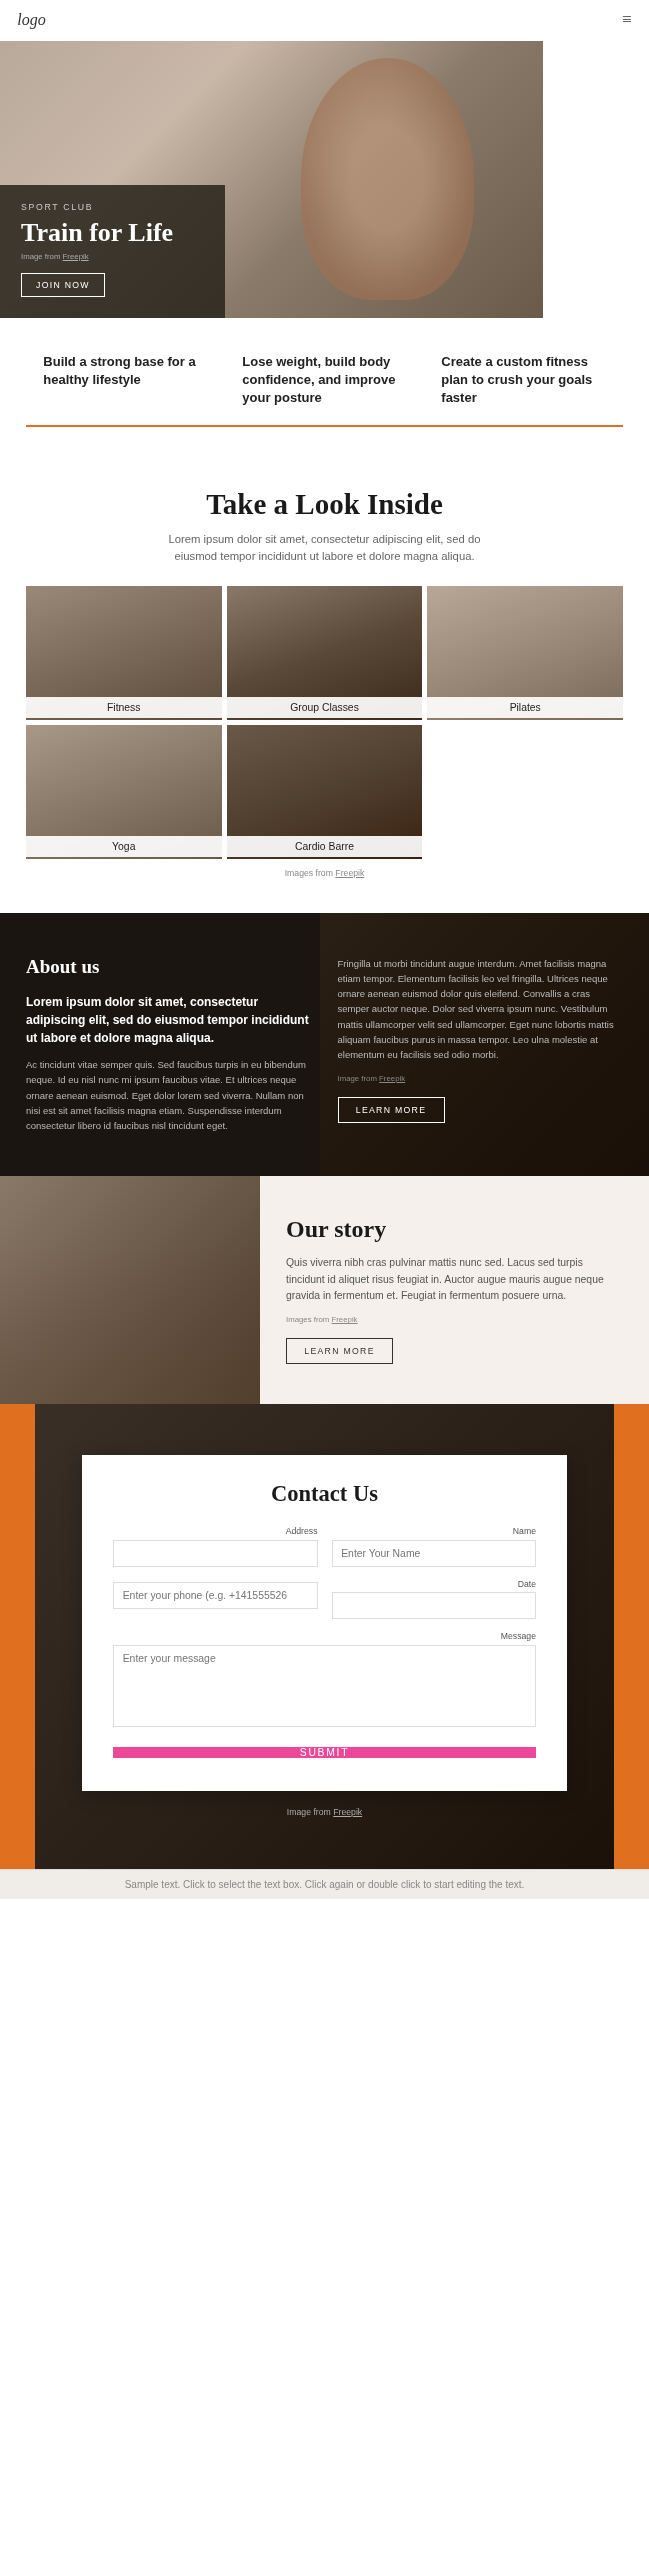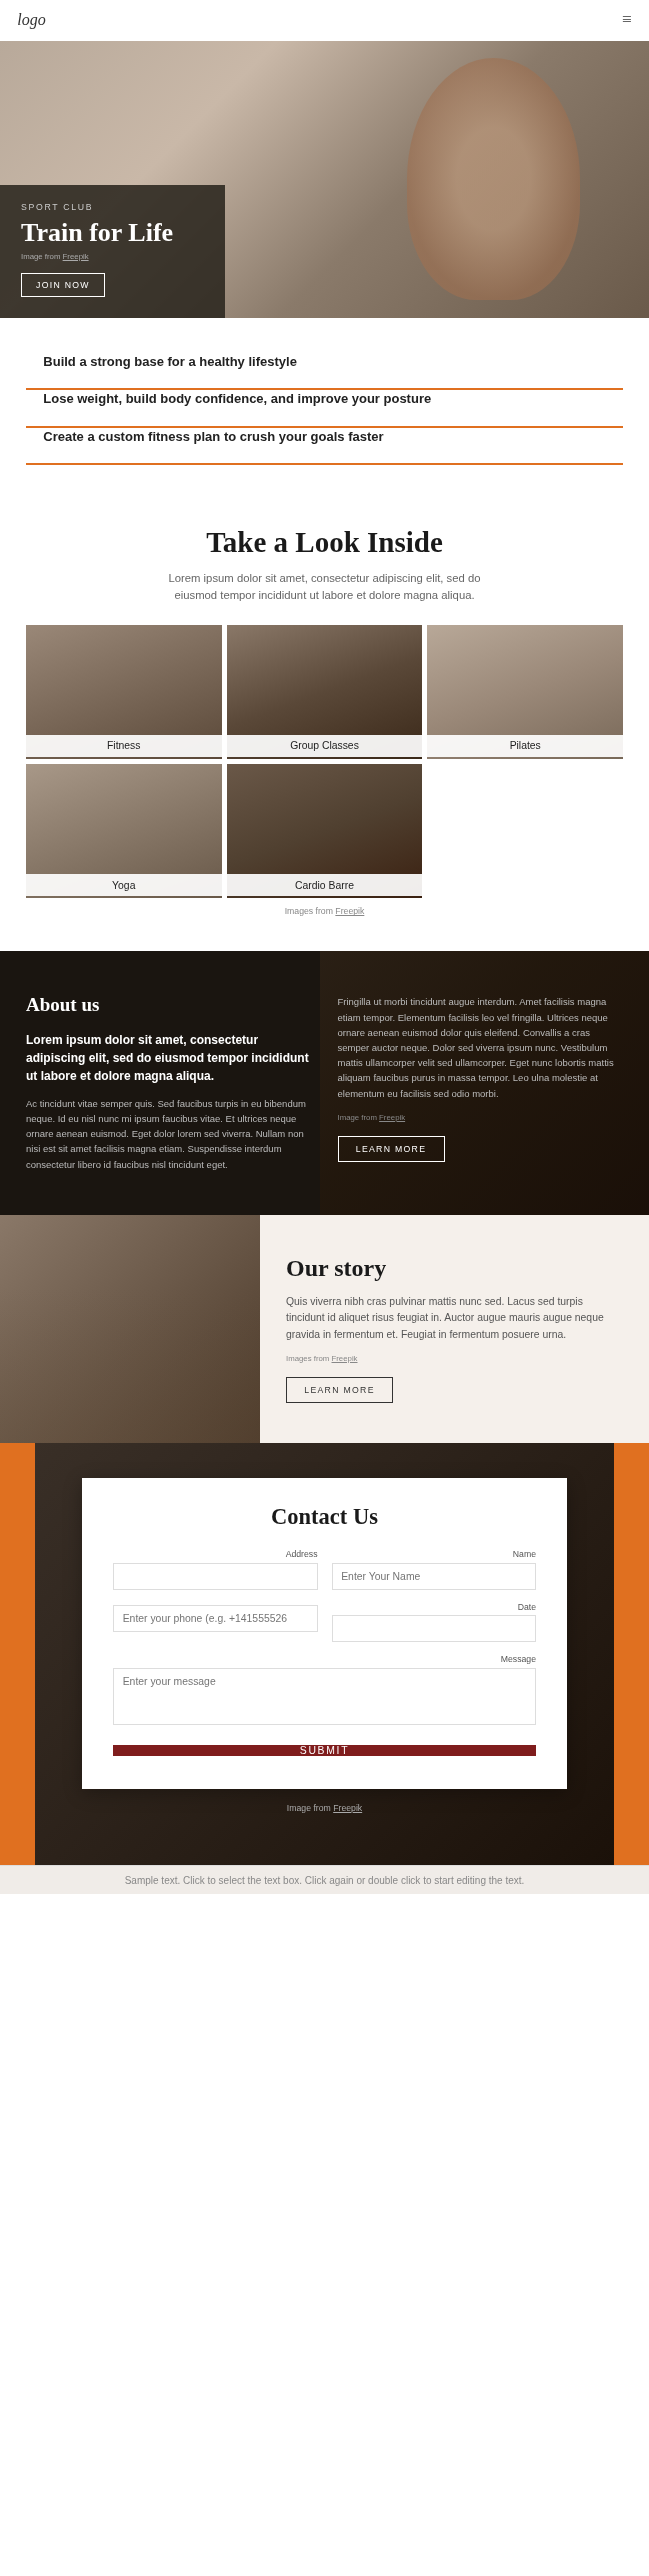--- a/index.html
+++ b/index.html
@@ -12,21 +12,21 @@
       align-items: center;
       padding: 10.4px 17.3px;
       background: #fff;
     }
     .navbar-logo { font-size: 16px; color: #333; font-style: italic; }
     .navbar-menu { font-size: 17.3px; color: #333; cursor: pointer; }
 
     
     .hero {
       position: relative;
-      width: 649px;
+      width: 543px;
       height: 277px;
       background: #d4c5b5;
       overflow: hidden;
     }
     .hero-image-placeholder {
       width: 100%;
       height: 100%;
       background: linear-gradient(135deg, #b8a99a 0%, #c9b8a8 30%, #8a7a6a 60%, #6a5a4a 100%);
       display: flex;
       align-items: center;
@@ -86,21 +86,20 @@
       cursor: pointer;
       font-family: Arial, sans-serif;
       background: transparent;
     }
 
     
     .features {
       display: flex;
       padding: 35px 26px 26px;
       gap: 0;
-      flex-direction: column;
     }
     .feature-item {
       flex: 1;
       padding: 0 17.3px;
       border-bottom: 2.6px solid #e07020;
       padding-bottom: 17.3px;
     }
     .feature-item:not(:last-child) {
       border-right: none;
     }
@@ -309,21 +308,21 @@
 
     
     .contact-outer {
       position: relative;
       padding: 35px 17.3px 52px;
       background: linear-gradient(135deg, #3a3028 0%, #2a2018 50%, #1a1008 100%);
     }
     .contact-box {
       background: #fff;
       max-width: 485px;
-      margin: 0 auto;
+      margin: 16px auto;
       padding: 26px 31px 31px;
       box-shadow: 0 3.5px 17.3px rgba(0,0,0,0.3);
     }
     .contact-title {
       font-size: 22.5px;
       font-weight: bold;
       text-align: center;
       color: #1a1a1a;
       margin-bottom: 19px;
     }
@@ -356,27 +355,27 @@
     .message-field {
       margin-bottom: 17.3px;
     }
     .contact-textarea {
       border: 0.9px solid #ddd;
       padding: 7px 8.7px;
       font-size: 10.4px;
       font-family: Arial, sans-serif;
       color: #aaa;
       width: 100%;
-      height: 57px;
+      height: 82px;
       resize: none;
       outline: none;
     }
     .submit-btn {
       width: 100%;
-      background: #7f1d1d;
+      background: #ec4899;
       color: #fff;
       border: none;
       padding: 0;
       font-size: 10.4px;
       letter-spacing: 1.7px;
       text-transform: uppercase;
       cursor: pointer;
       font-family: Arial, sans-serif;
     }
     .contact-bg-credit {

